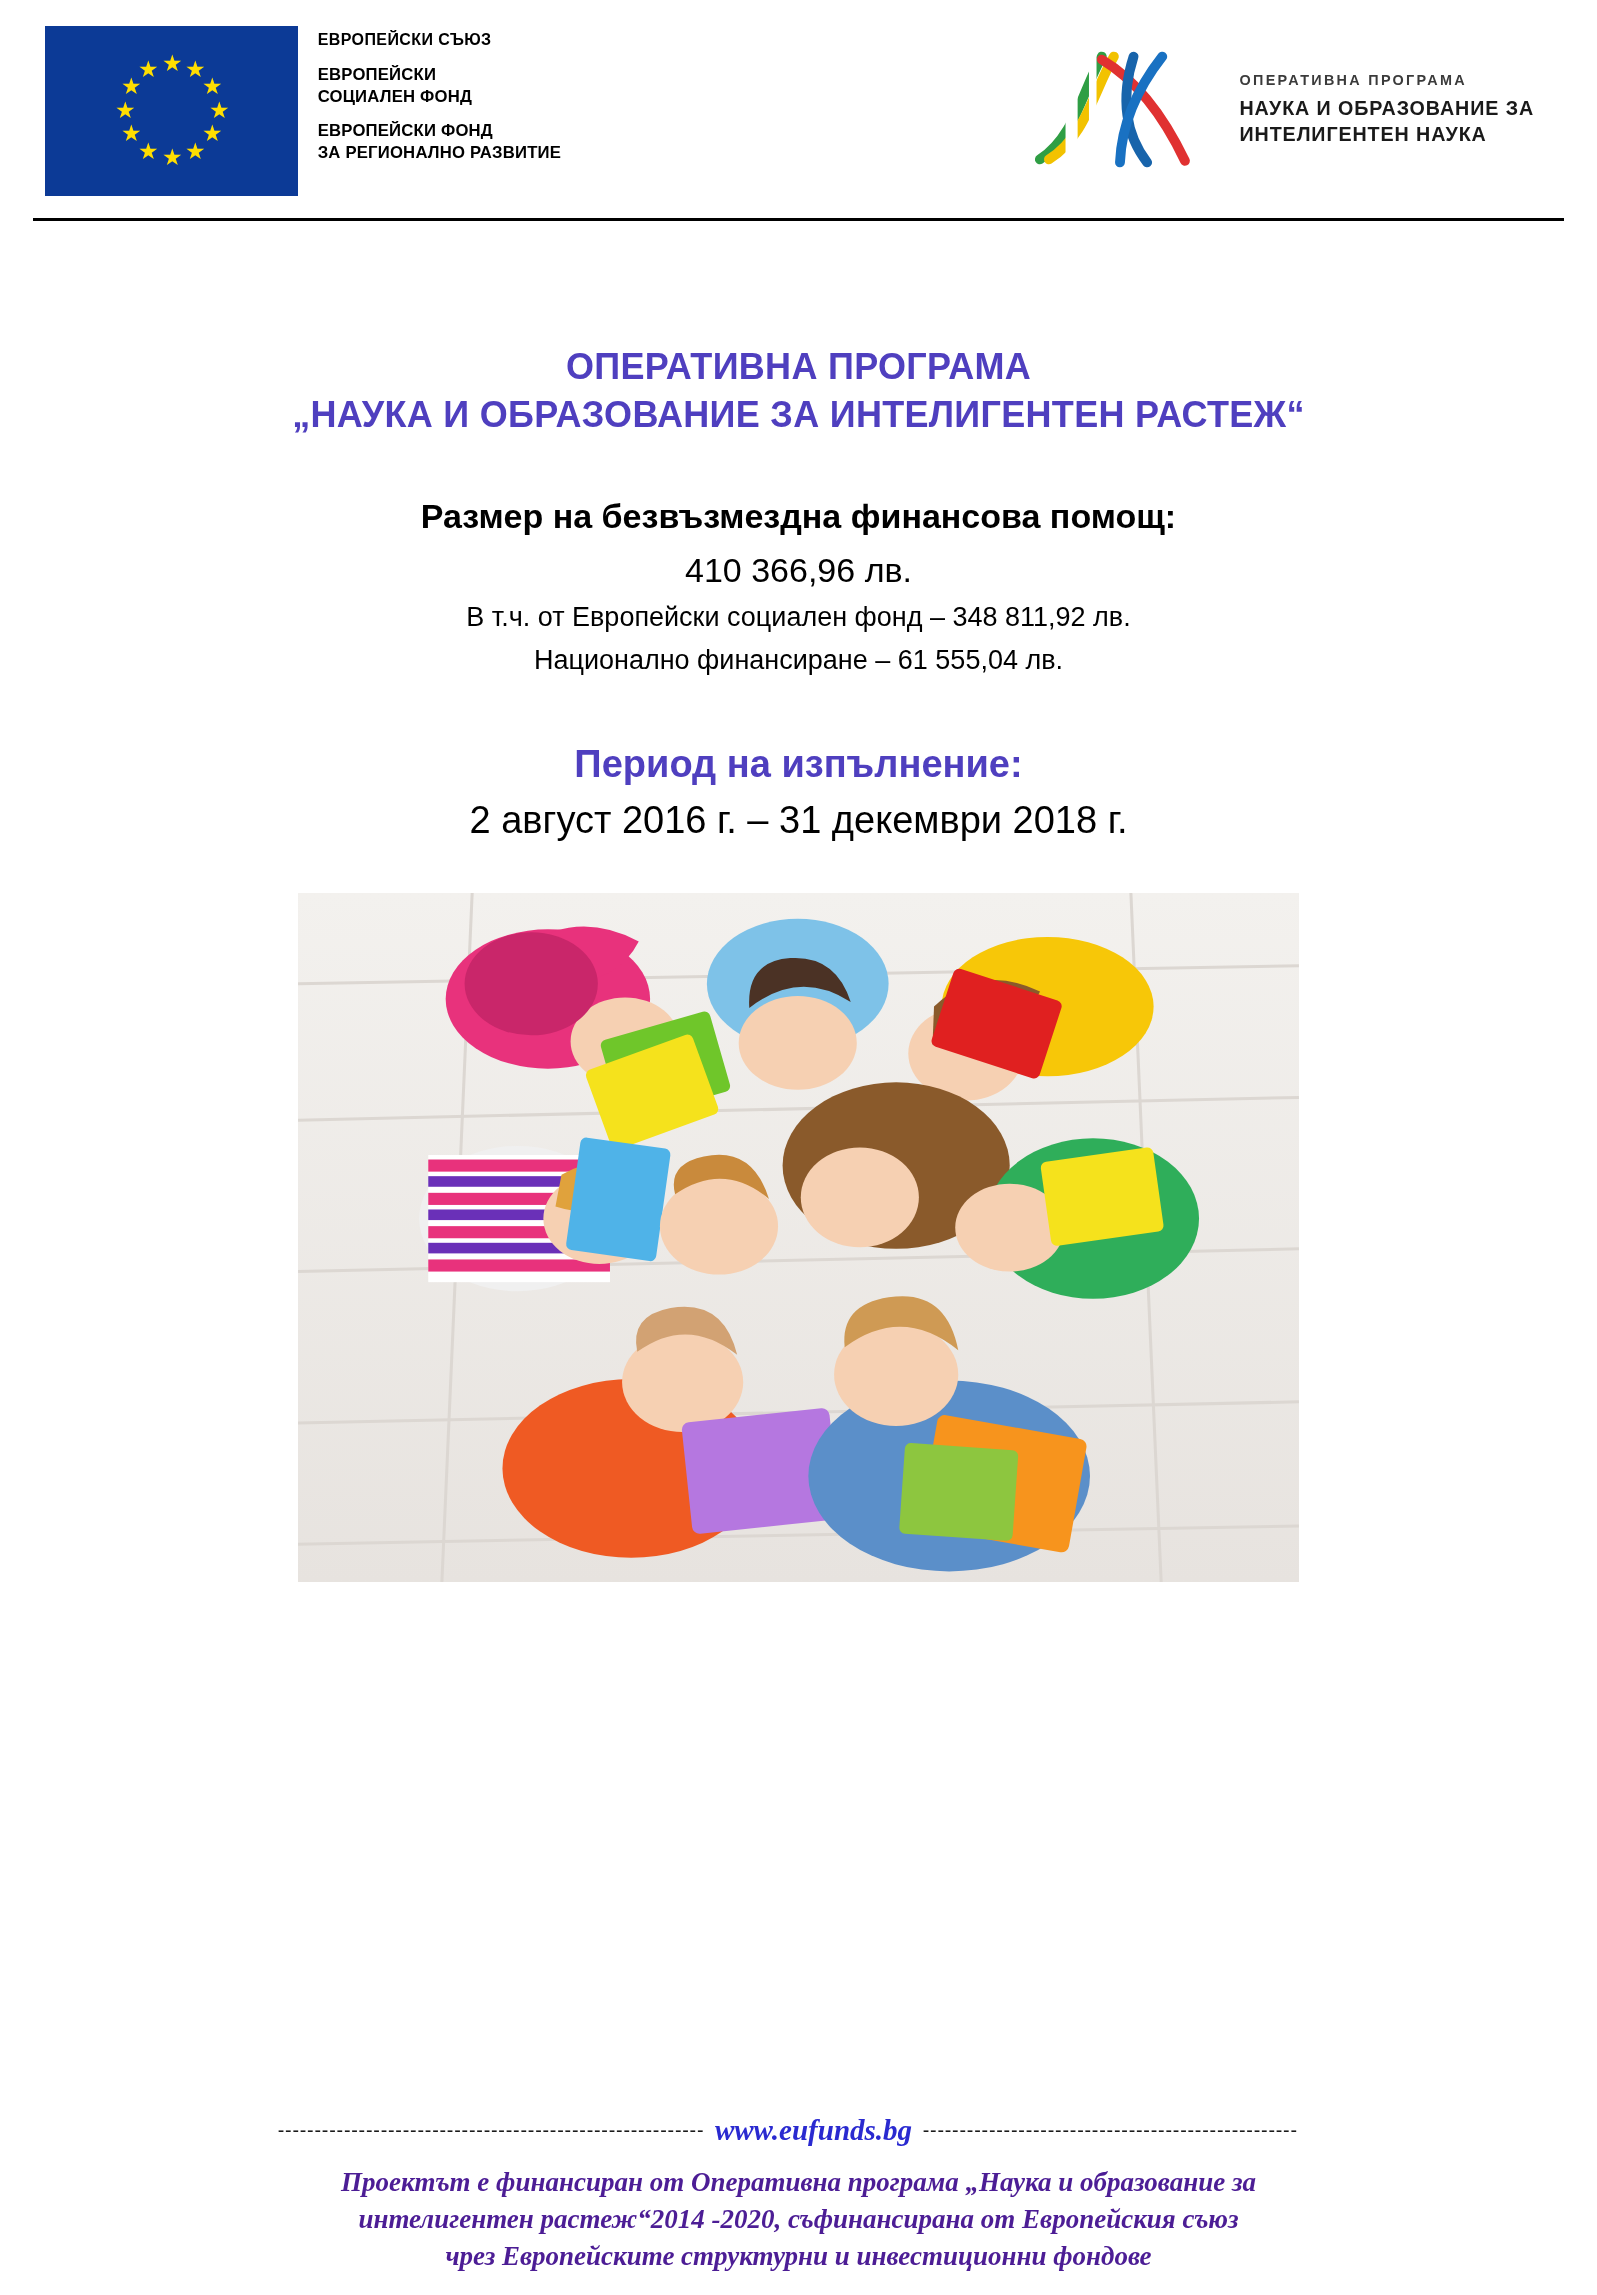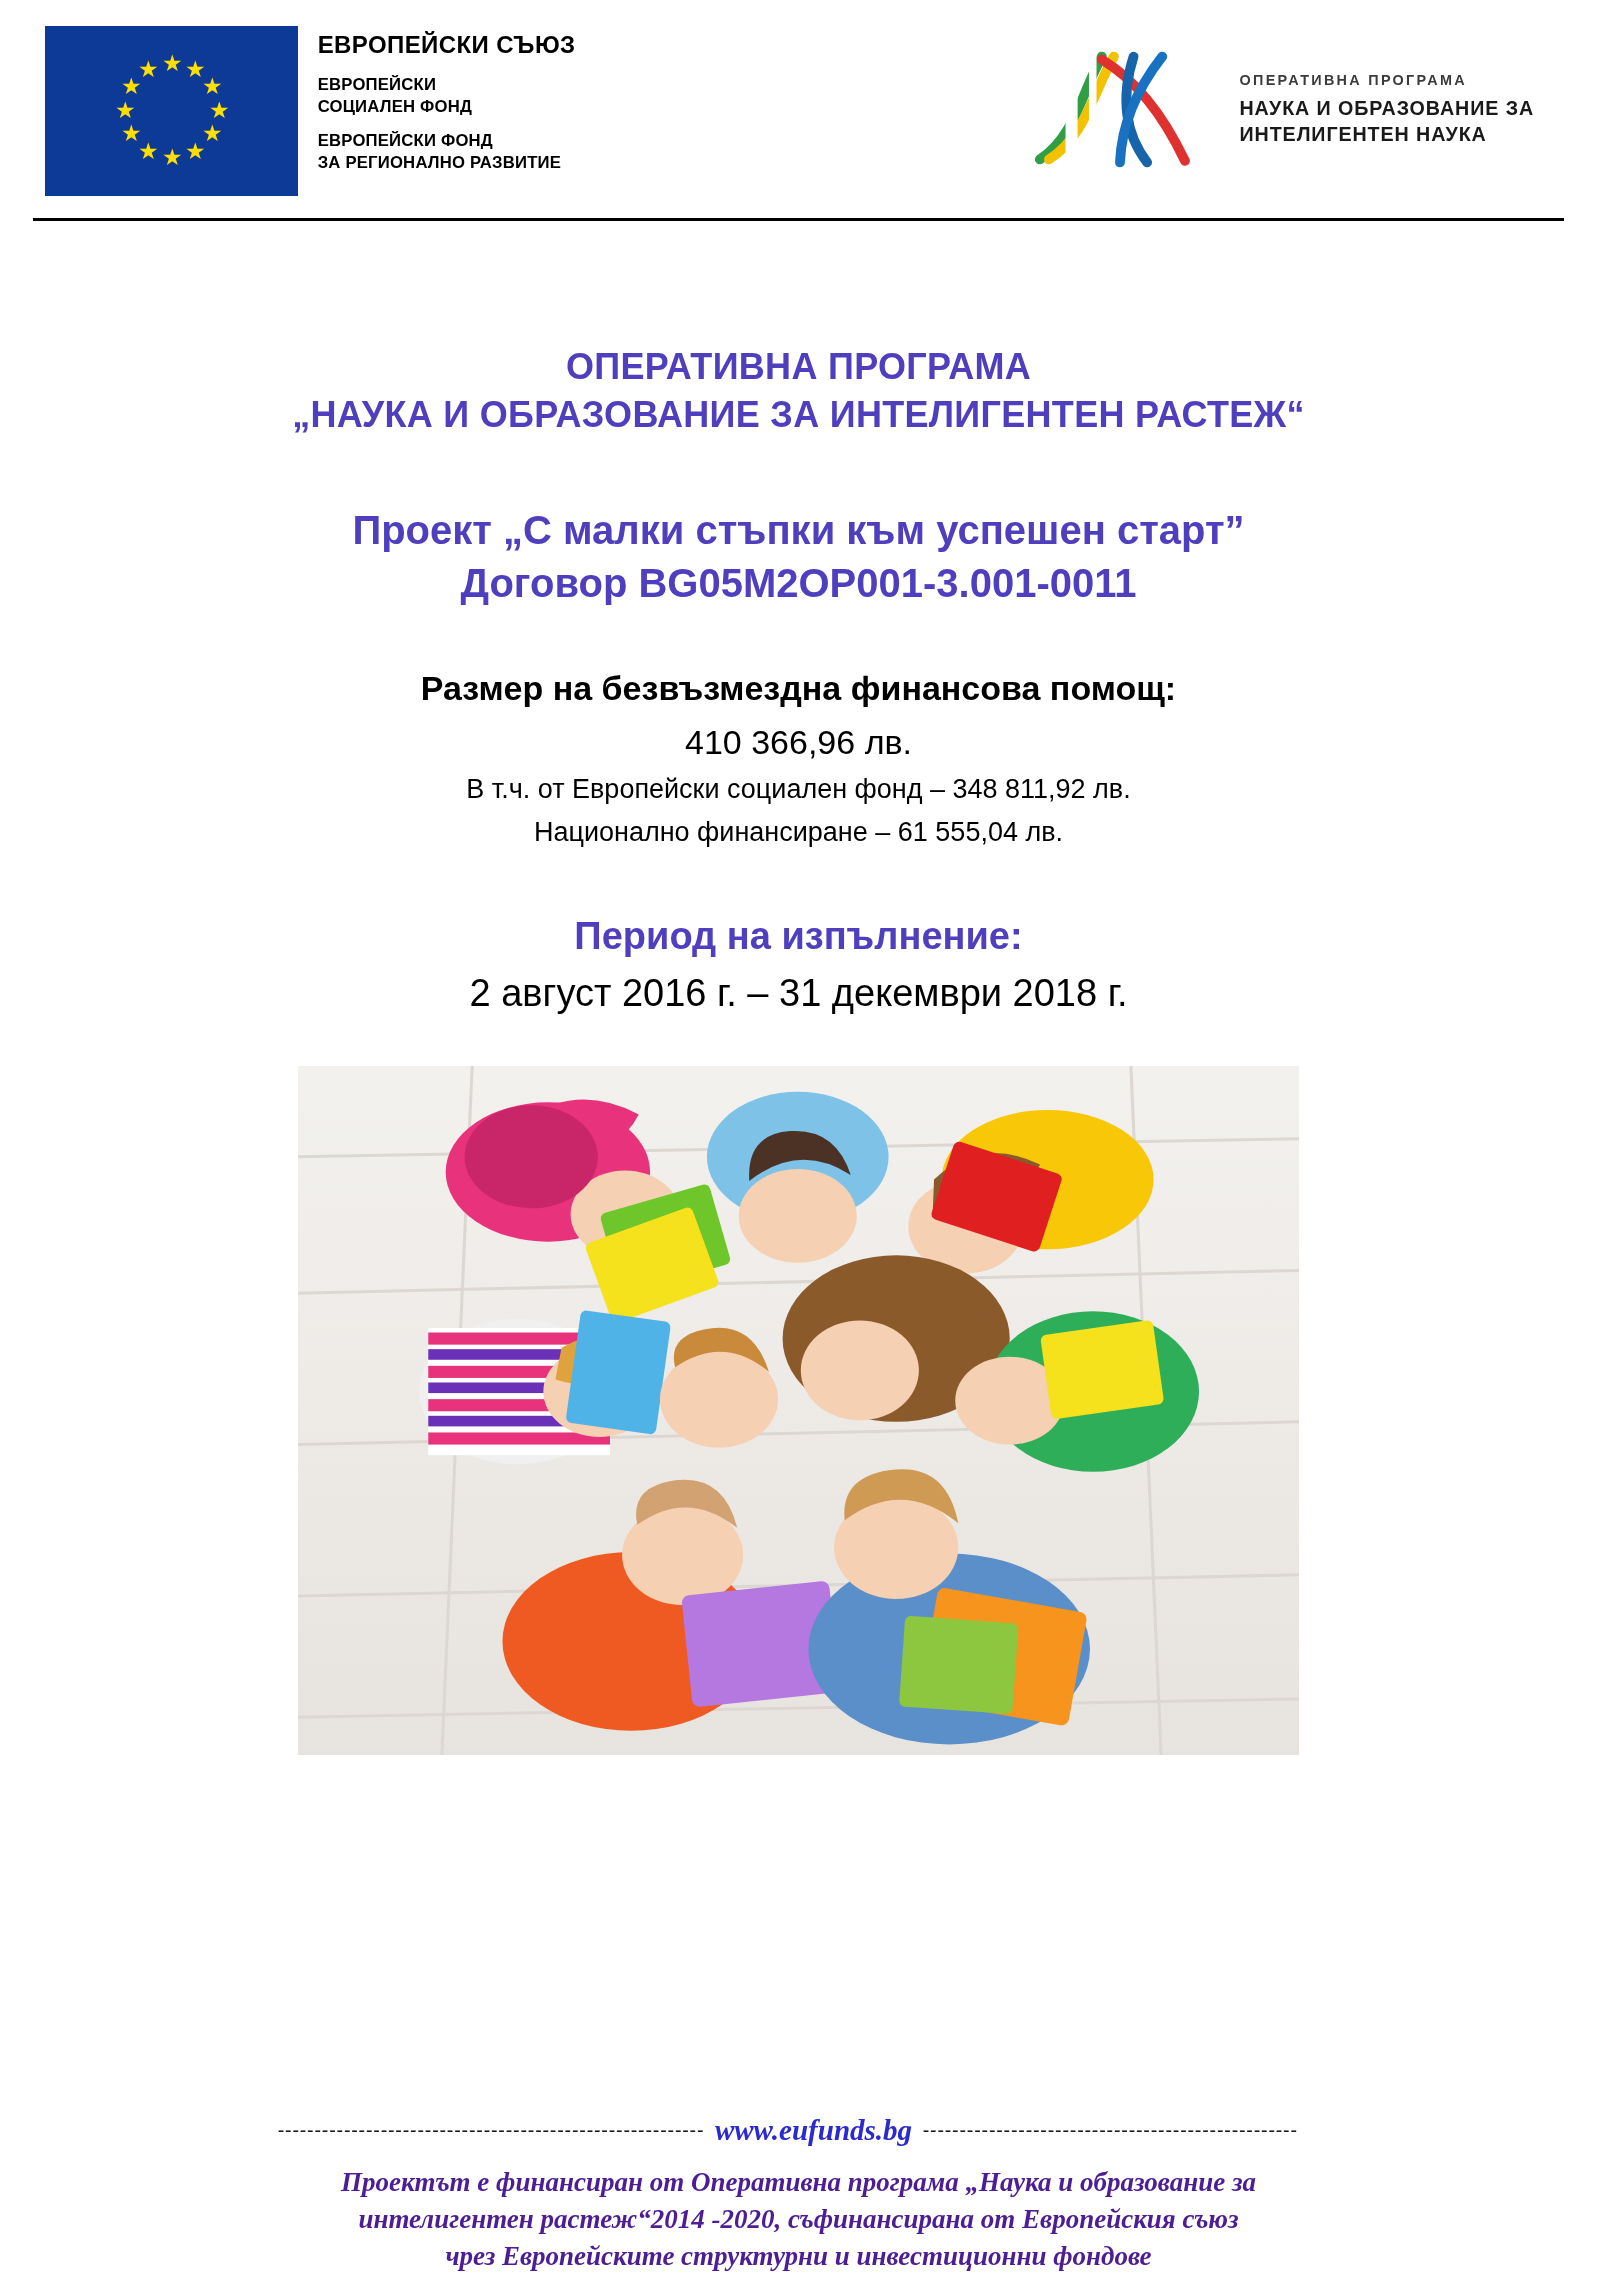--- a/index.html
+++ b/index.html
@@ -56,21 +56,21 @@
     height: 19.7px;
     color: #ffde00;
     font-size: 23px;
     line-height: 19.7px;
     text-align: center;
   }
   .eu-text {
     padding-top: 4.5px;
   }
   .eu-title {
-    font-size: 24px;
+    font-size: 16px;
     font-weight: bold;
     letter-spacing: 0.4px;
     color: #000;
     margin-bottom: 15px;
   }
   .eu-sub {
     font-size: 16.7px;
     font-weight: bold;
     line-height: 1.32;
     letter-spacing: 0.2px;
@@ -277,24 +277,20 @@
   <div class="header-rule"></div>
 </div>
 
 <div class="main">
 
   <div class="program-title">
     <div>ОПЕРАТИВНА ПРОГРАМА</div>
     <div>„НАУКА И ОБРАЗОВАНИЕ ЗА ИНТЕЛИГЕНТЕН РАСТЕЖ“</div>
   </div>
 
-  <div class="project-title">
-    <div>Проект „С малки стъпки към успешен старт”</div>
-    <div>Договор  BG05M2OP001-3.001-0011</div>
-  </div>
 
   <div class="grant-label">Размер на безвъзмездна финансова помощ:</div>
   <div class="grant-amount">410 366,96 лв.</div>
   <div class="grant-line">В т.ч. от Европейски социален фонд – 348 811,92 лв.</div>
   <div class="grant-line">Национално финансиране – 61 555,04 лв.</div>
 
   <div class="period-label">Период на изпълнение:</div>
   <div class="period-value">2 август 2016 г. – 31 декември 2018 г.</div>
 
   <div class="photo-wrap">

